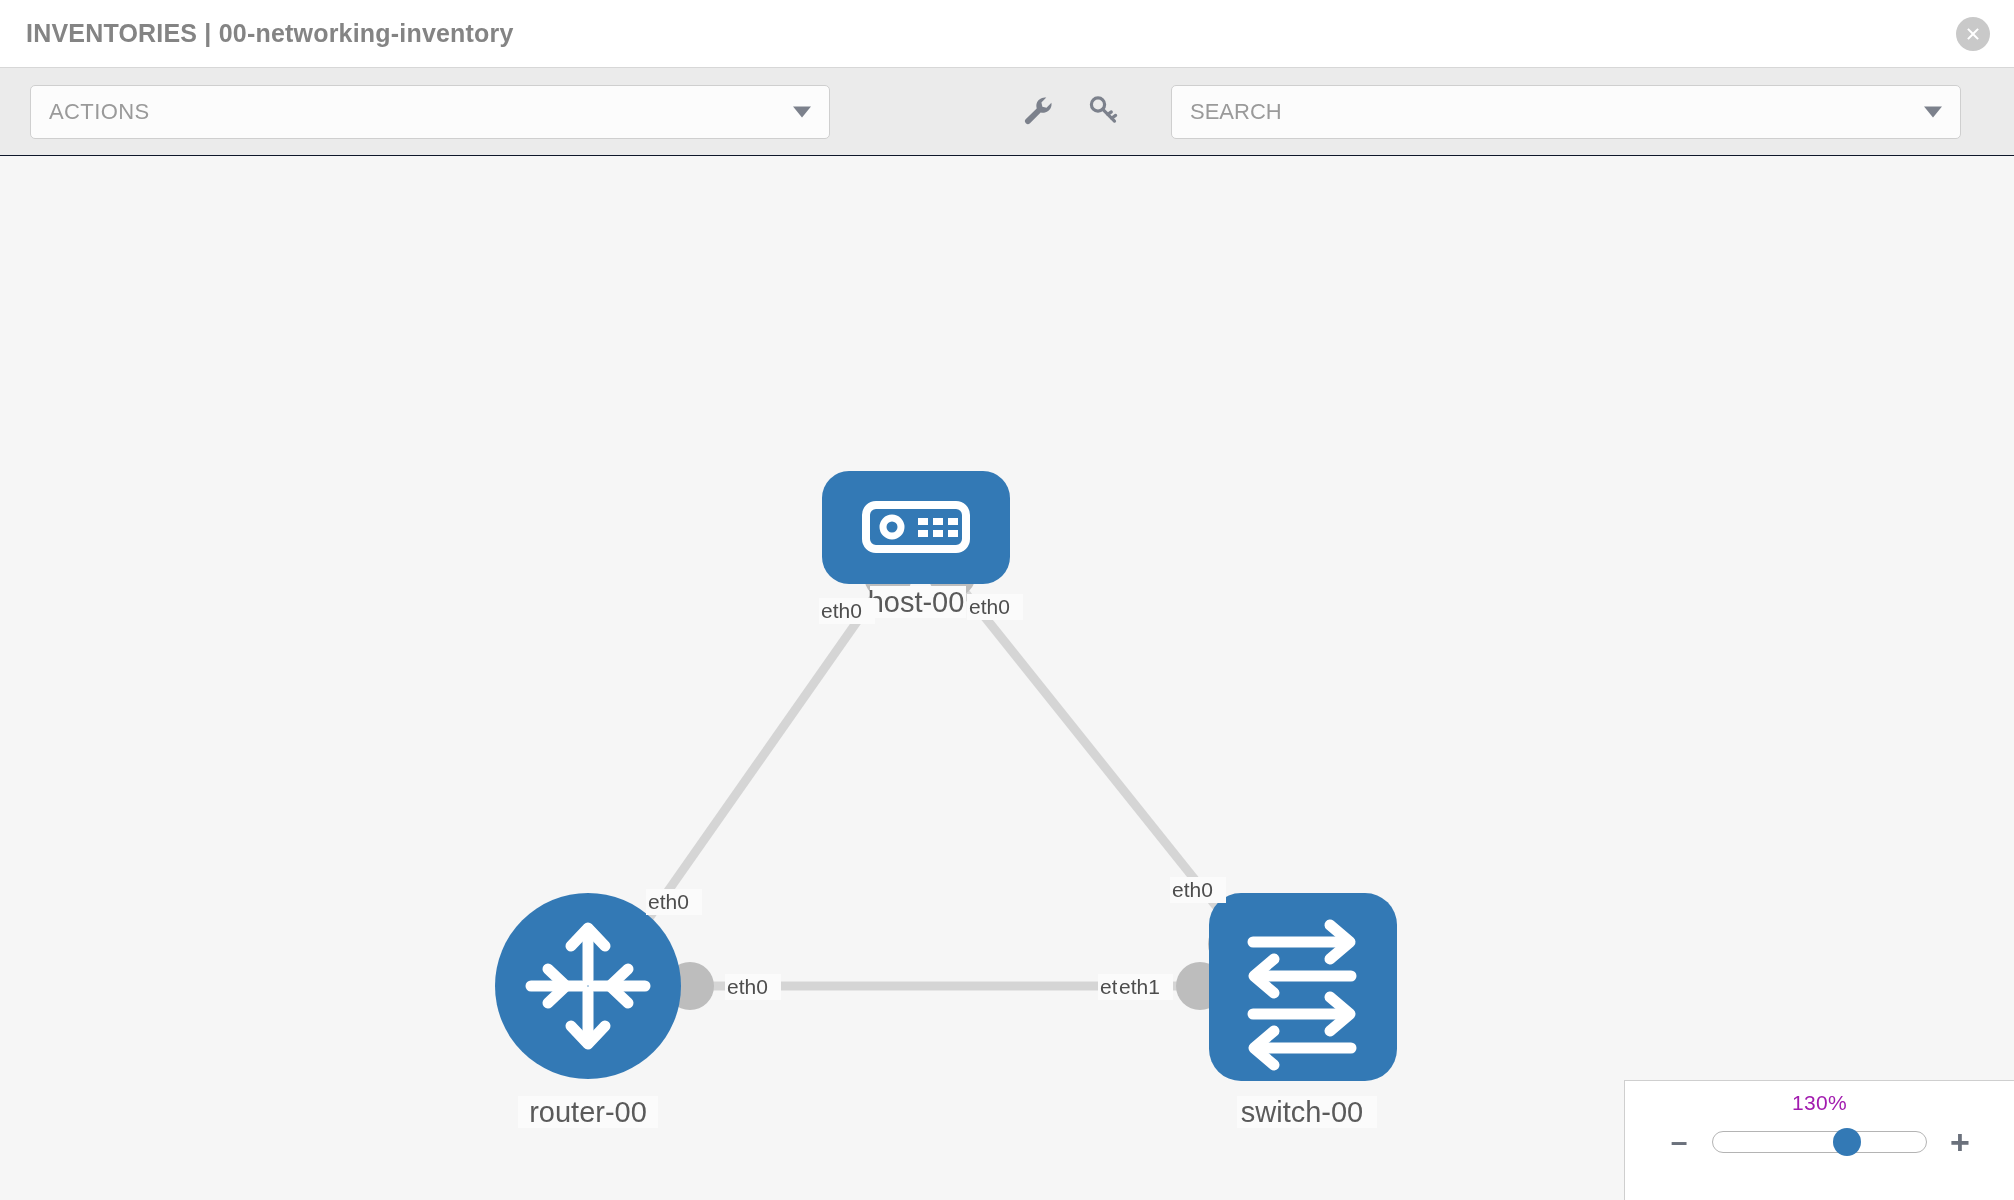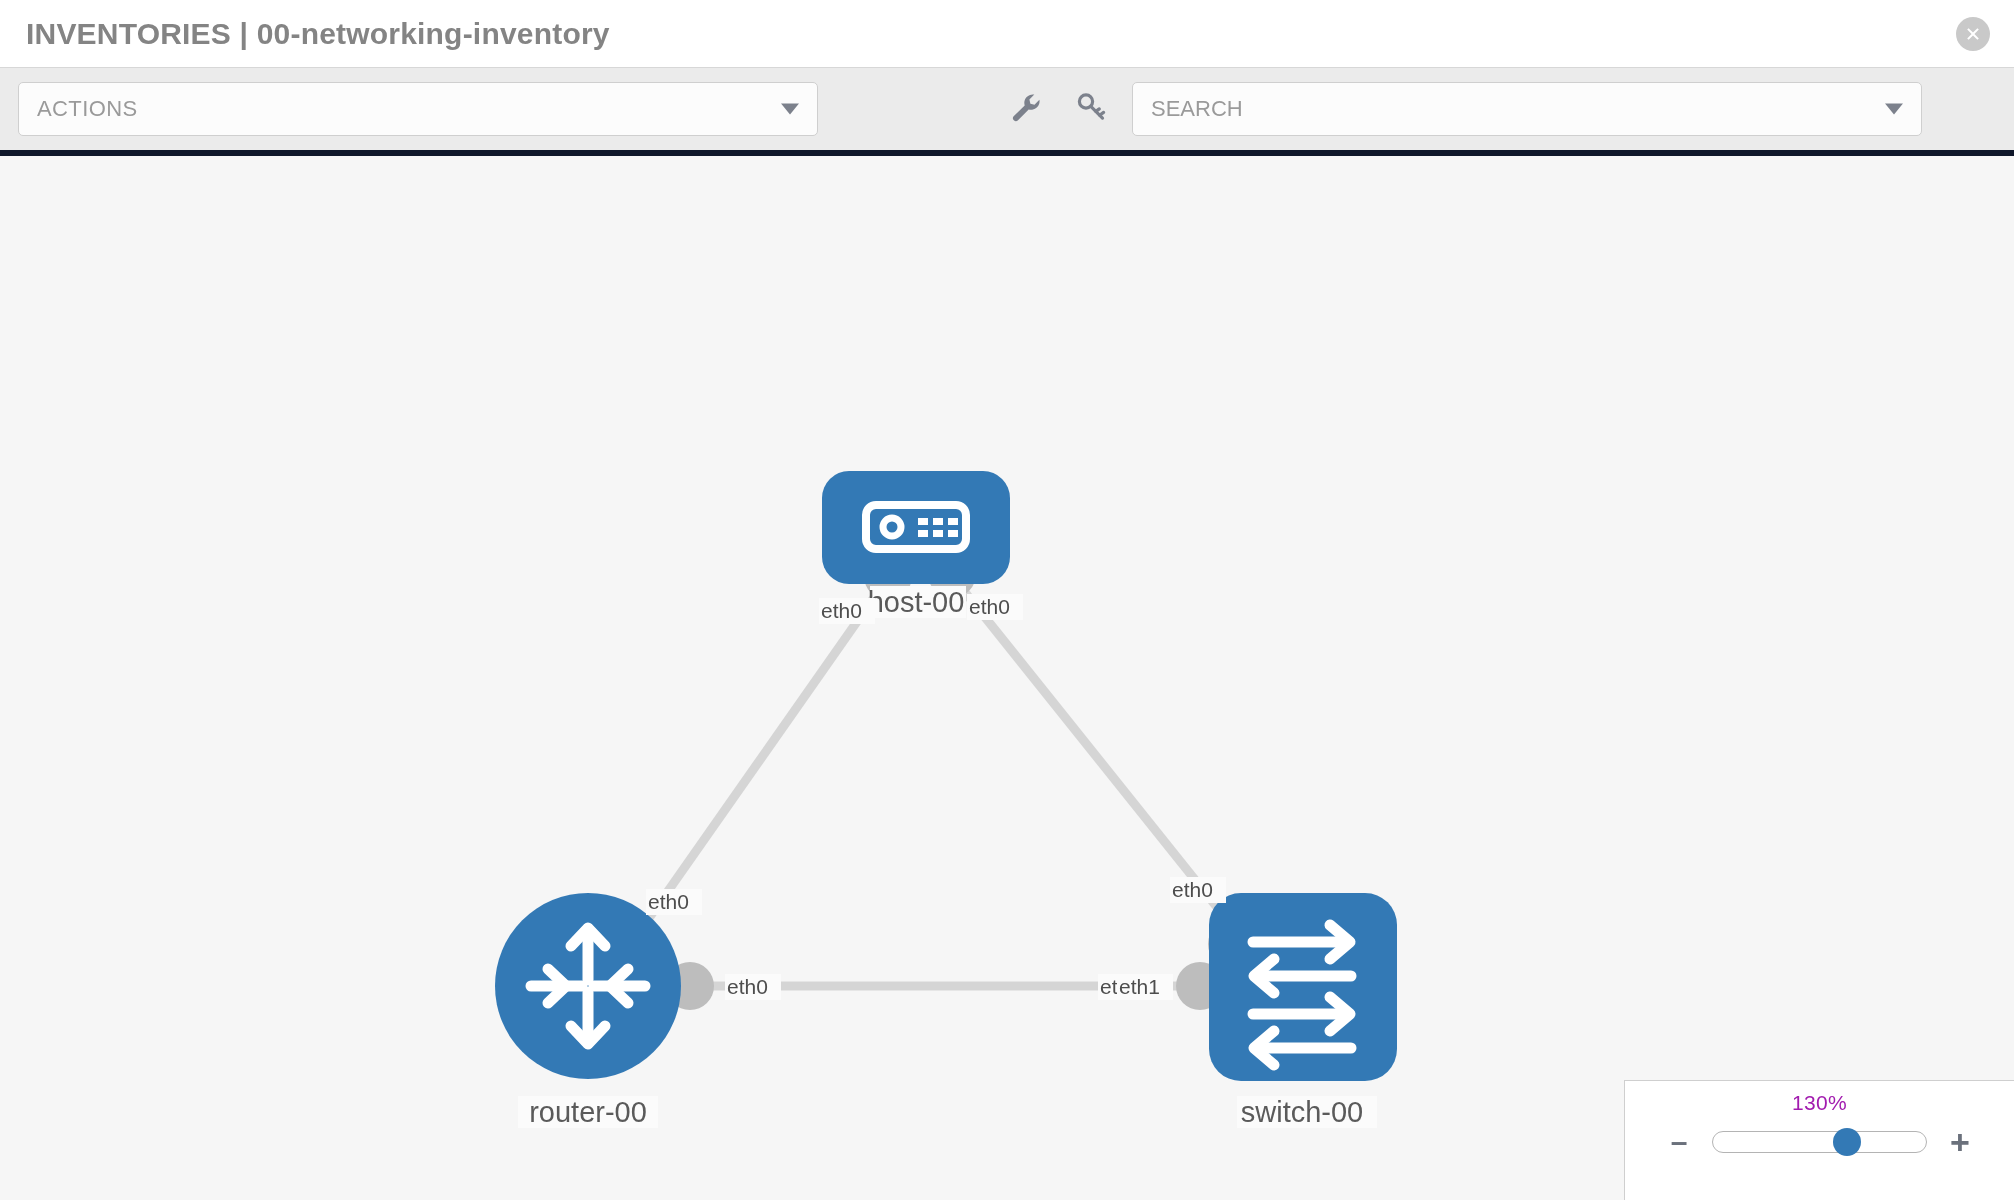--- a/index.html
+++ b/index.html
@@ -23,21 +23,21 @@
     position: relative;
     height: 68px;
     flex: 0 0 68px;
     background: #ffffff;
     border-bottom: 1px solid #d7d7d7;
     display: flex;
     align-items: center;
     padding: 0 26px;
   }
   .title-text {
-    font-size: 30px;
+    font-size: 25px;
     font-weight: bold;
     color: #848484;
     letter-spacing: .2px;
     white-space: nowrap;
   }
   .close-btn {
     position: absolute;
     right: 24px; top: 50%;
     transform: translateY(-50%);
     width: 34px; height: 34px;
@@ -46,24 +46,24 @@
     display: flex; align-items: center; justify-content: center;
     cursor: pointer;
   }
   .close-btn svg { display:block; }
 
   
   .toolbar {
     height: 88px;
     flex: 0 0 88px;
     background: #ebebeb;
-    border-bottom: 6px solid #0f172a;
-    display: flex;
-    align-items: center;
-    padding: 0 18px;
+    border-bottom: 1px solid #0f172a;
+    display: flex;
+    align-items: center;
+    padding: 0 30px;
     position: relative;
   }
   .select-box {
     position: relative;
     width: 800px; height: 54px;
     background: #fcfcfc;
     border: 1px solid #cfcfcf;
     border-radius: 5px;
     display: flex;
     align-items: center;
@@ -88,21 +88,21 @@
   .tool-icons {
     display: flex;
     align-items: center;
     gap: 32px;
     margin-left: 190px;
   }
   .tool-icon { cursor: pointer; display:block; }
 
   .search-box {
     position: relative;
-    margin-left: 24px;
+    margin-left: 51px;
     width: 790px; height: 54px;
     background: #fcfcfc;
     border: 1px solid #cfcfcf;
     border-radius: 5px;
     display: flex;
     align-items: center;
     padding: 0 18px;
     cursor: text;
   }
   .search-input {

